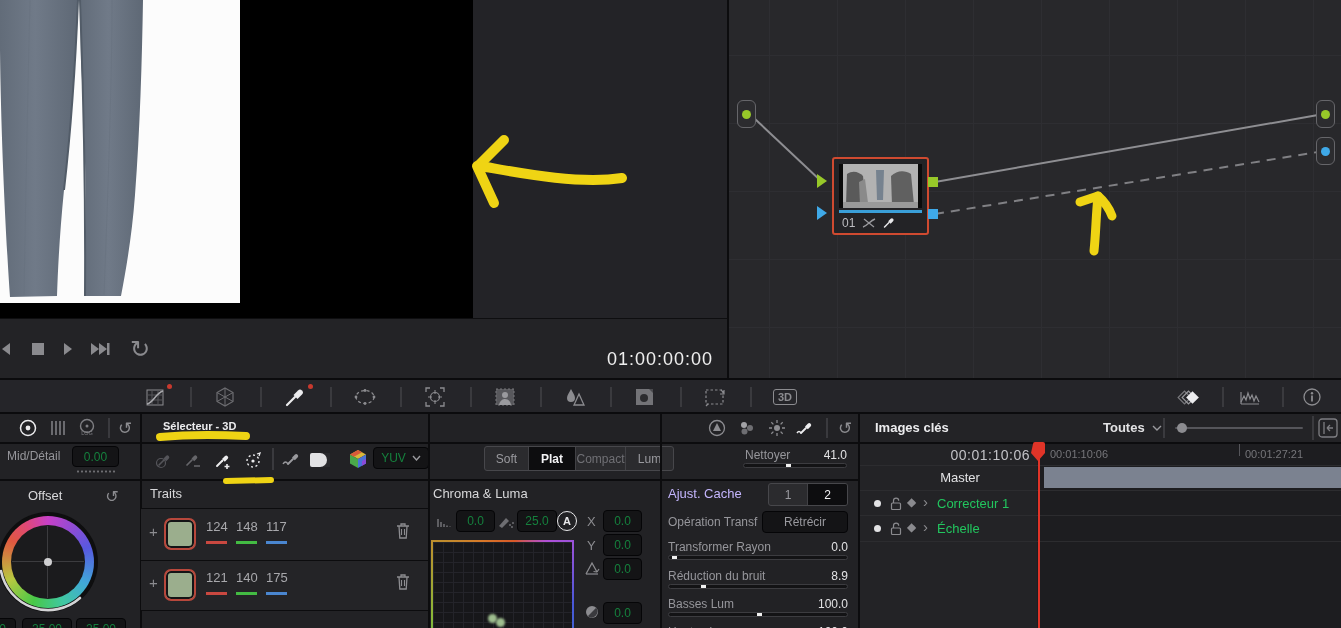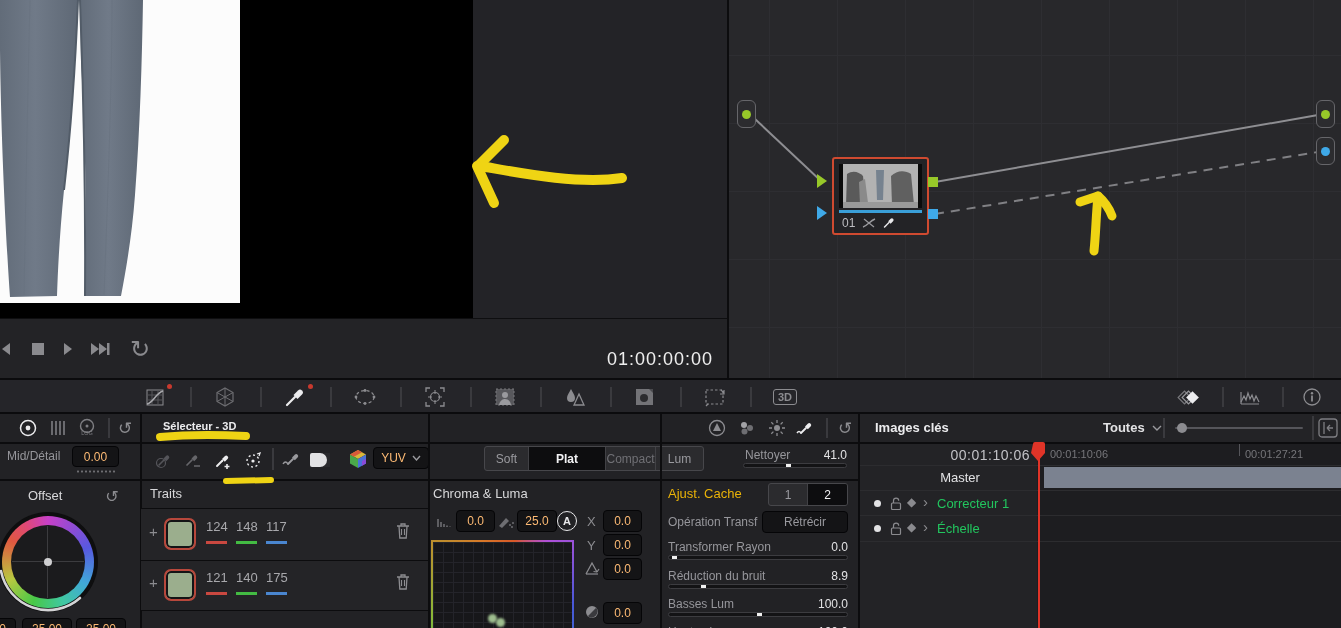--- a/index.html
+++ b/index.html
@@ -1,21 +1,21 @@
 <!DOCTYPE html>
 <html><head>
 <meta charset="utf-8">
 <style>
   html,body{margin:0;padding:0;background:#111;}
   *{box-sizing:border-box;}
   .root{position:relative;width:1341px;height:628px;overflow:hidden;background:#222225;
         font-family:"Liberation Sans","DejaVu Sans",sans-serif;color:#c8c8cc;-webkit-font-smoothing:antialiased;}
   .abs{position:absolute;}
   .lbl{color:#96969b;font-size:12px;}
-  .field{background:#141416;border:1px solid #050507;border-radius:4px;color:#fdba74;
+  .field{background:#141416;border:1px solid #050507;border-radius:4px;color:#15803d;
          font-size:12px;display:flex;align-items:center;justify-content:center;}
   .vdiv{position:absolute;width:2px;background:#0c0c0e;}
   .hdiv{position:absolute;height:2px;background:#0c0c0e;}
   .icn{color:#8c8c90;display:flex;align-items:center;justify-content:center;}
   .icn.dim{color:#55555a;}
   .slider{position:absolute;height:5px;background:#131315;border:1px solid #3c3c40;border-radius:3px;}
   .handle{position:absolute;top:0;width:5px;height:3px;background:#f0f0f0;}
   .tbtn{display:flex;align-items:center;justify-content:center;}
   svg{display:block;}
   .seg{position:absolute;display:flex;border:1px solid #47474b;border-radius:3px;overflow:hidden;background:#2b2b2e;}
@@ -356,21 +356,21 @@
     </div>
     <div class="abs field" style="left:373px;top:33px;width:56px;height:22px;gap:6px;">
       <span>YUV</span>
       <svg width="9" height="6" viewBox="0 0 9 6">
           <path d="M1 1 L4.5 5 L8 1" stroke="#9a9a9e" stroke-width="1.4" fill="none"></path>
         </svg>
     </div>
 
     <div class="seg" style="left:484px;top:32px;height:25px;">
       <div style="width:44px;">Soft</div>
-      <div class="sel" style="width:77px;">Plat</div>
+      <div class="sel" style="width:47px;">Plat</div>
       <div style="width:50px;color:#707075;">Compact</div>
       <div style="width:47px;">Lum</div>
     </div>
 
     <div class="abs lbl" style="left:745px;top:34px;">Nettoyer</div>
     <div class="abs" style="left:805px;top:34px;width:42px;text-align:right;font-size:12px;color:#e2e2e4;">41.0</div>
     <div class="slider" style="left:743px;top:49px;width:104px;">
       <div class="handle" style="left:42px;"></div>
     </div>
     <div class="hdiv" style="left:0;top:65px;width:858px;"></div>
@@ -462,21 +462,21 @@
     <div class="abs" style="left:431px;top:126px;width:143px;height:92px;
          background:conic-gradient(from 45deg,#b050d8,#4858d8 60deg,#3878c8 120deg,#48a858 170deg,#8ab838 200deg,#d87828 290deg,#d85828 330deg,#b050d8);">
       <div class="abs" style="left:2px;top:2px;width:139px;height:88px;background:#17171a;
            background-image:linear-gradient(#24242a 1px,transparent 1px),linear-gradient(90deg,#24242a 1px,transparent 1px);background-size:10px 10px;">
         <div class="abs" style="left:55px;top:72px;width:9px;height:9px;border-radius:50%;background:#9fbe8f;filter:blur(1px);"></div>
         <div class="abs" style="left:63px;top:76px;width:9px;height:9px;border-radius:50%;background:#9fbe8f;filter:blur(1px);"></div>
       </div>
     </div>
     <div class="vdiv" style="left:660px;top:0;height:216px;"></div>
 
-    <div class="abs" style="left:668px;top:72px;font-size:13px;color:#eab308;">Ajust. Cache</div>
+    <div class="abs" style="left:668px;top:72px;font-size:13px;color:#c4b5fd;">Ajust. Cache</div>
     <div class="seg" style="left:768px;top:69px;height:23px;">
       <div style="width:39px;">1</div>
       <div class="sel" style="width:39px;font-weight:normal;">2</div>
     </div>
     <div class="abs lbl" style="left:668px;top:101px;">Opération Transf</div>
     <div class="abs field" style="left:762px;top:97px;width:86px;height:22px;color:#9a9a9f;">Rétrécir</div>
 
     <div class="abs lbl" style="left:668px;top:126px;">Transformer Rayon</div>
     <div class="abs" style="left:796px;top:126px;width:52px;text-align:right;font-size:12px;color:#e2e2e4;">0.0</div>
     <div class="slider" style="left:668px;top:141px;width:180px;">

